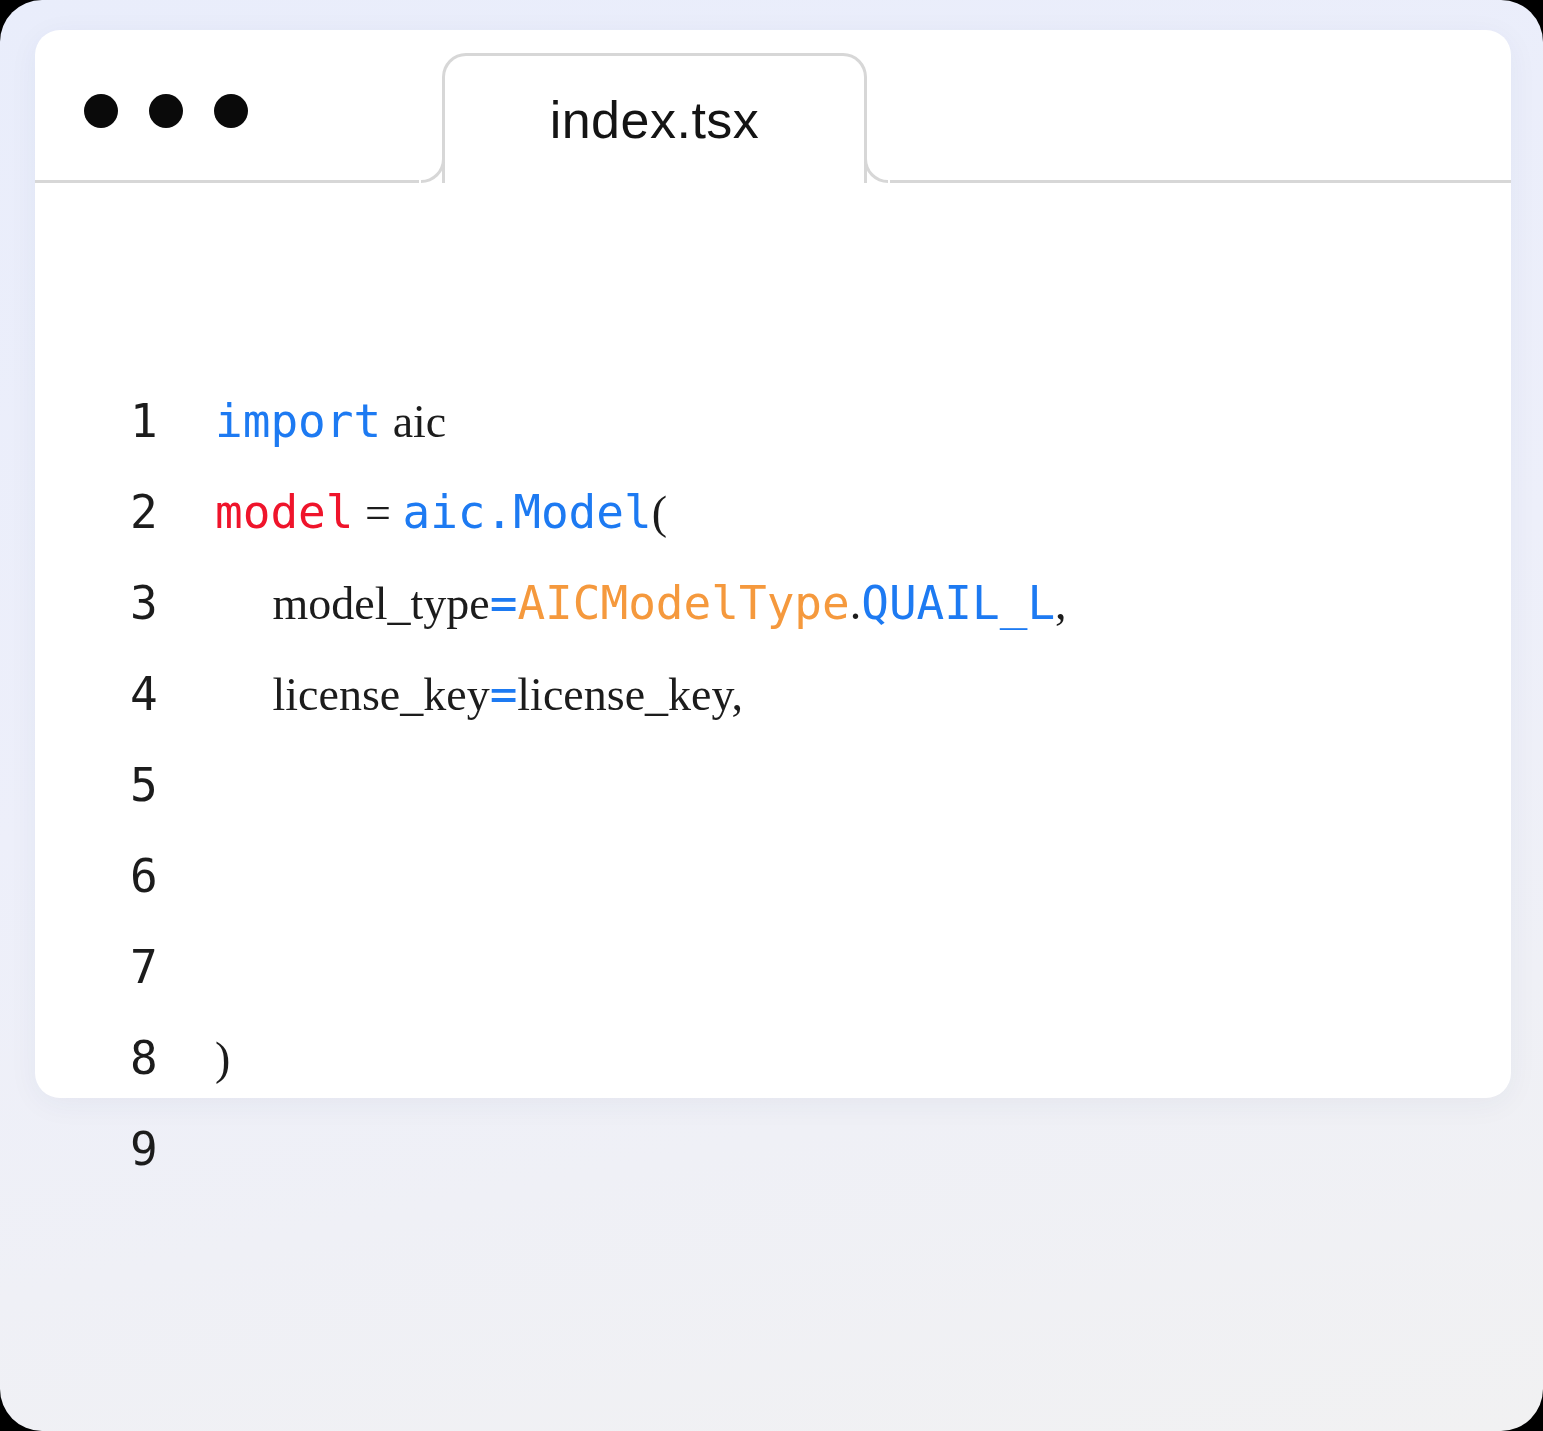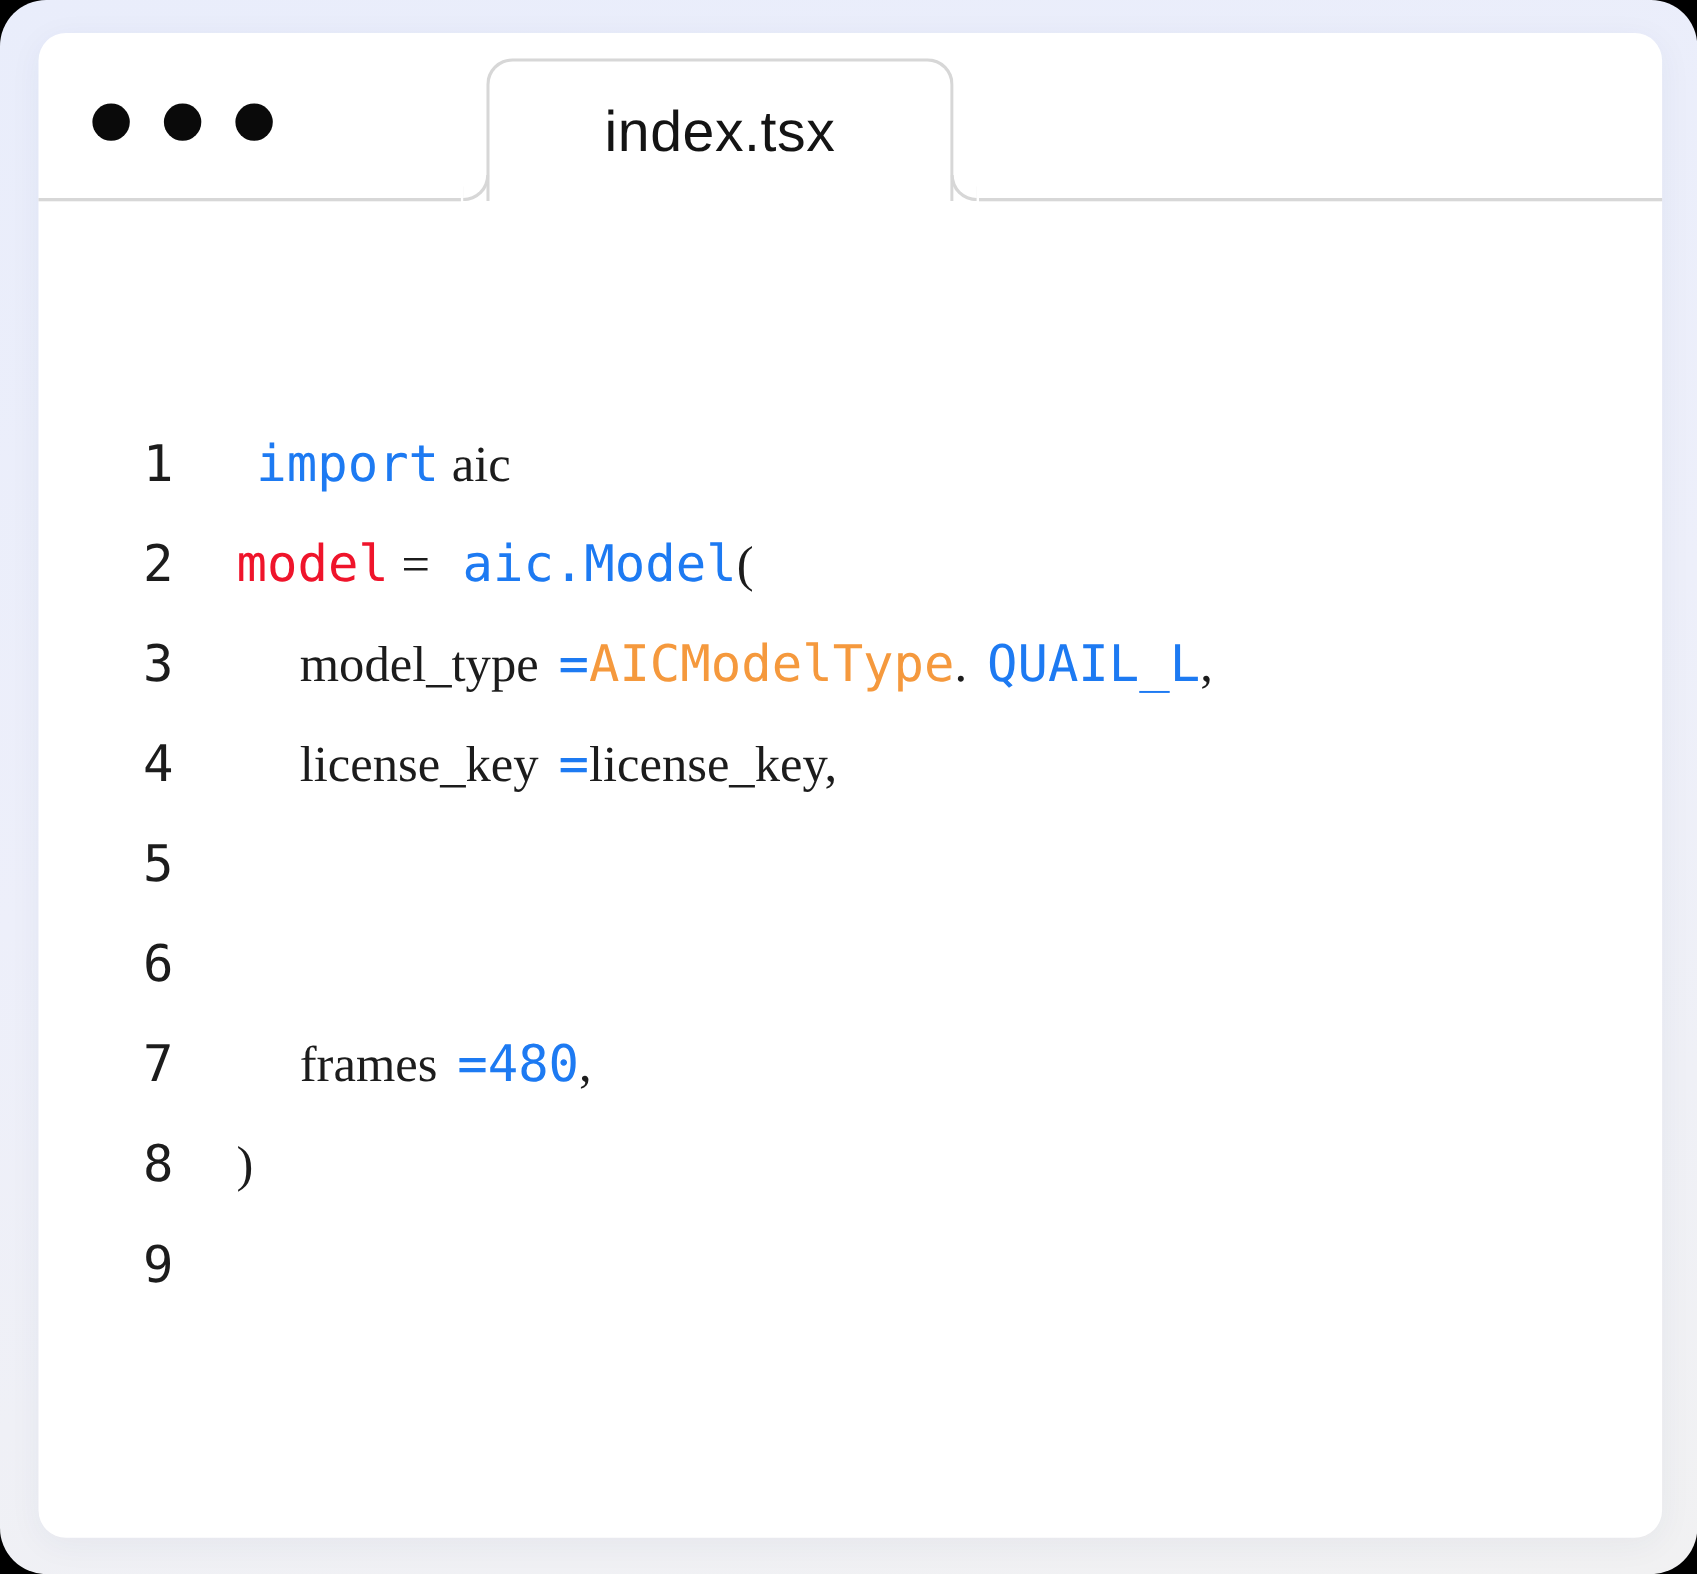--- a/index.html
+++ b/index.html
@@ -14,21 +14,21 @@
   }
   *{margin:0;padding:0;box-sizing:border-box;}
   html,body{width:1543px;height:1431px;background:#000;}
   .stage{
     position:relative;width:1543px;height:1431px;
     border-radius:42px;overflow:hidden;
     background:linear-gradient(168deg,var(--bg-top) 0%,#edeffa 48%,var(--bg-bottom) 100%);
     font-family:"Liberation Sans",sans-serif;
   }
   .window{
-    position:absolute;left:35px;top:30px;width:1476px;height:1368px;
+    position:absolute;left:35px;top:30px;width:1476px;height:1068px;
     background:var(--window);border-radius:25px;
     box-shadow:0 6px 30px rgba(40,50,90,.05);
   }
   
   .titlebar{position:relative;height:153px;}
   .hline{position:absolute;bottom:0;height:3px;background:var(--line);}
   .hline-left{left:0;width:384px;}
   .hline-right{left:855px;right:0;}
   .dots{position:absolute;left:49px;top:64px;display:flex;gap:31px;}
   .dot{width:34px;height:34px;border-radius:50%;background:#0a0a0a;}
@@ -53,21 +53,21 @@
   }
   
   .code-area{
     padding:193px 40px 0 95px;
     font-family:"DejaVu Sans Mono","Liberation Mono",monospace;
     font-size:46px;line-height:91px;color:var(--ink);
   }
   .code-line{display:flex;white-space:pre;}
   .ln{width:85px;flex:0 0 85px;color:var(--ink);}
   .c-ink{color:var(--ink);font-family:Liberation Serif, serif;}
-  .c-blue{color:var(--blue);margin-left:18px;}
+  .c-blue{color:var(--blue);}
   .c-red{color:var(--red);text-align:center;}
   .c-orange{color:var(--orange);}
 </style>
 </head>
 <body>
 
 <div class="stage">
   <div class="window">
 
     <div class="titlebar">
@@ -84,20 +84,20 @@
     </div>
 
     <div class="code-area">
       <div>
           <div class="code-line"><span class="ln">1</span><span class="code"><span class="c-blue">import</span><span class="c-ink"> aic</span></span></div>
           <div class="code-line"><span class="ln">2</span><span class="code"><span class="c-red">model</span><span class="c-ink"> = </span><span class="c-blue">aic.Model</span><span class="c-ink">(</span></span></div>
           <div class="code-line"><span class="ln">3</span><span class="code"><span class="c-ink">     model_type</span><span class="c-blue">=</span><span class="c-orange">AICModelType</span><span class="c-ink">.</span><span class="c-blue">QUAIL_L</span><span class="c-ink">,</span></span></div>
           <div class="code-line"><span class="ln">4</span><span class="code"><span class="c-ink">     license_key</span><span class="c-blue">=</span><span class="c-ink">license_key,</span></span></div>
           <div class="code-line"><span class="ln">5</span></div>
           <div class="code-line"><span class="ln">6</span></div>
-          <div class="code-line"><span class="ln">7</span><span class="code"><span class="c-ink">     frames</span><span class="c-blue">=480</span><span class="c-ink">,</span></span></div>
+          <div class="code-line"><span class="ln">7</span></div>
           <div class="code-line"><span class="ln">8</span><span class="code"><span class="c-ink">)</span></span></div>
           <div class="code-line"><span class="ln">9</span></div>
         </div>
     </div>
 
   </div>
 </div>
 
 </body></html>

